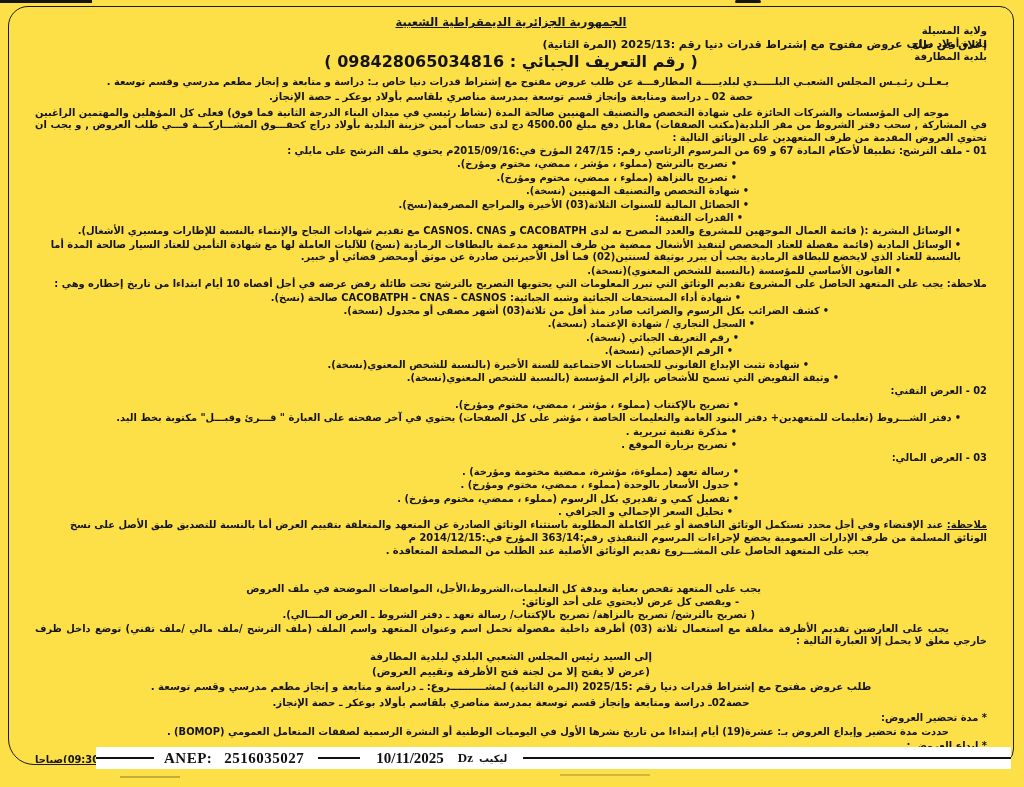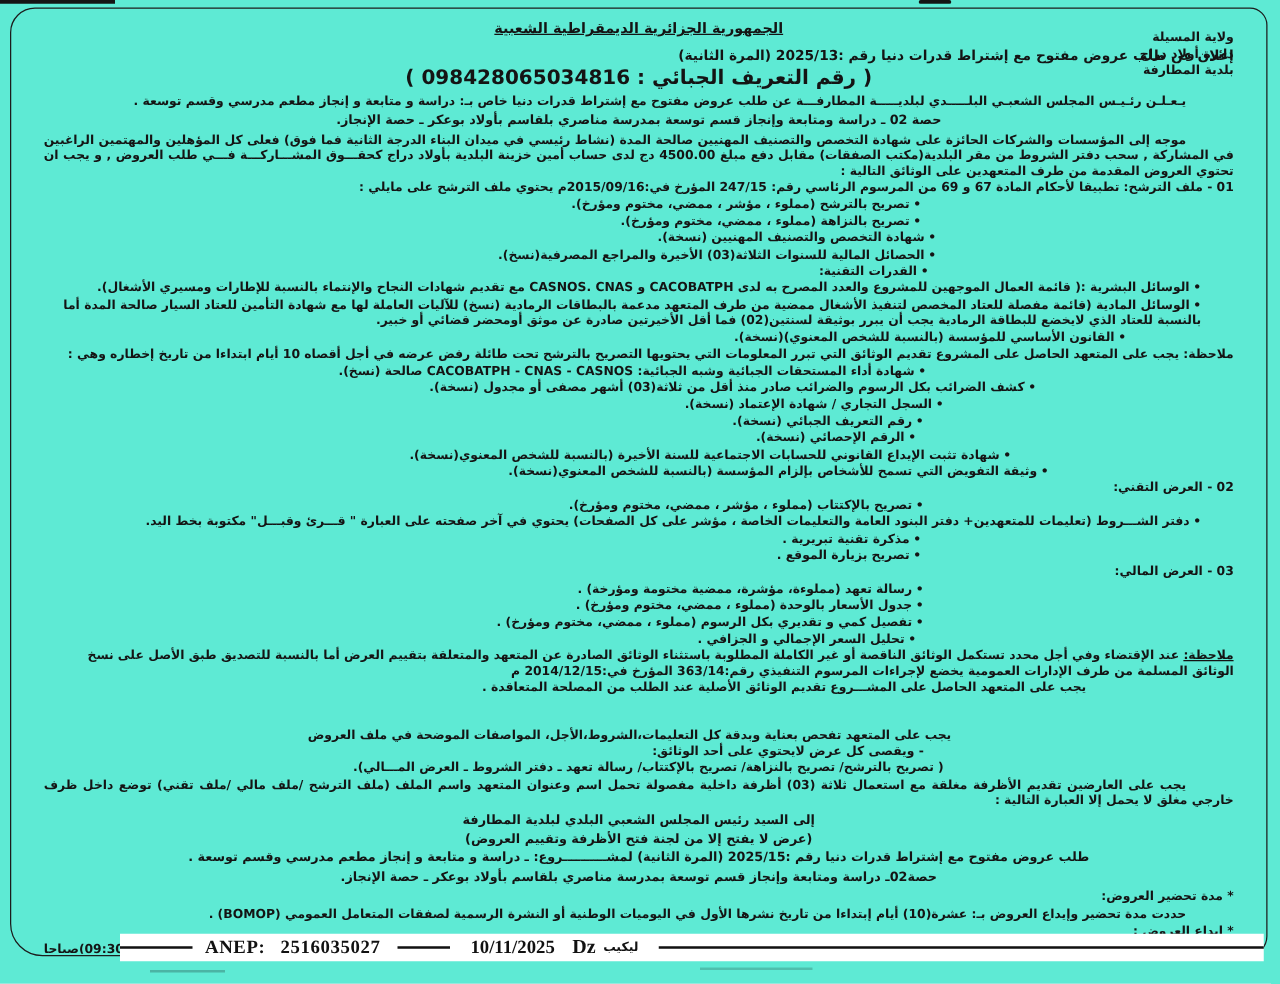--- a/index.html
+++ b/index.html
@@ -1,17 +1,17 @@
 <!DOCTYPE html>
 <html lang="ar"><head>
 <meta charset="utf-8">
 <style>
   html,body{margin:0;padding:0;background:#e9e9e9;}
   .page{
-    position:relative;width:1024px;height:787px;background:#5eead4;
+    position:relative;width:1024px;height:787px;background:#fde047;
     font-family:"DejaVu Sans",sans-serif;color:#141414;overflow:hidden;
   }
   
   .artifact{position:absolute;background:#151515;}
   .a1{left:0;top:0;width:92px;height:3px;}
   .a2{left:735px;top:0;width:26px;height:3px;border-radius:2px;}
   .a3{left:120px;top:776px;width:60px;height:2px;opacity:.25;}
   .a4{left:560px;top:774px;width:90px;height:2px;opacity:.2;}
 
   .frame{
@@ -51,21 +51,21 @@
     background:#ffffff;direction:ltr;display:flex;align-items:center;
     font-family:"Liberation Serif",serif;font-weight:bold;color:#111;
   }
   .rule{border-top:2.2px solid #111;height:0;}
   .r-left{width:58px;}
   .r-mid{width:42px;margin:0 10px;}
   .r-grow{flex:1;margin-left:12px;}
   .anep{font-size:15px;margin:0 8px 0 10px;letter-spacing:.5px;}
   .num{margin:0 4px;}
   .date{font-size:15px;margin:0 6px;}
-  .dz{font-size:16px;margin:0 2px 0 8px;}
+  .dz{font-size:13px;margin:0 2px 0 8px;}
   .paper{font-family:"DejaVu Sans",sans-serif;font-size:10px;font-weight:bold;margin:0 4px;}
 </style>
 </head>
 <body>
 
 <div class="page">
   <div class="artifact a1"></div>
   <div class="artifact a2"></div>
   <div class="artifact a3"></div>
   <div class="artifact a4"></div>
@@ -116,21 +116,21 @@
         <div class="blk plain" style="padding-right: 118px;">يجب على المتعهد الحاصل على المشـــروع تقديم الوثائق الأصلية عند الطلب من المصلحة المتعاقدة .</div>
         <div class="blk plain" style="padding-right: 226px; margin-top: 25px;">يجب على المتعهد تفحص بعناية وبدقة كل التعليمات،الشروط،الأجل، المواصفات الموضحة في ملف العروض</div>
         <div class="blk plain" style="padding-right: 248px;">- ويقصى كل عرض لايحتوي على أحد الوثائق:</div>
         <div class="blk plain" style="padding-right: 232px;">( تصريح بالترشح/ تصريح بالنزاهة/ تصريح بالإكتتاب/ رسالة تعهد ـ دفتر الشروط ـ العرض المـــالي).</div>
         <div class="blk para">يجب على العارضين تقديم الأظرفة مغلقة مع استعمال ثلاثة (03) أظرفة داخلية مفصولة تحمل اسم وعنوان المتعهد واسم الملف (ملف الترشح /ملف مالي /ملف تقني) توضع داخل ظرف خارجي مغلق لا يحمل إلا العبارة التالية :</div>
         <div class="blk center">إلى السيد رئيس المجلس الشعبي البلدي لبلدية المطارفة</div>
         <div class="blk center">(عرض لا يفتح إلا من لجنة فتح الأظرفة وتقييم العروض)</div>
         <div class="blk center">طلب عروض مفتوح مع إشتراط قدرات دنيا رقم :2025/15 (المرة الثانية) لمشــــــــــروع: ـ دراسة و متابعة و إنجاز مطعم مدرسي وقسم توسعة .</div>
         <div class="blk center">حصة02ـ دراسة ومتابعة وإنجاز قسم توسعة بمدرسة مناصري بلقاسم بأولاد بوعكر ـ حصة الإنجاز.</div>
         <div class="blk star">* مدة تحضير العروض:</div>
-        <div class="blk para">حددت مدة تحضير وإيداع العروض بـ: عشرة(10) أيام إبتداءا من تاريخ نشرها الأول في اليوميات الوطنية أو النشرة الرسمية لصفقات المتعامل العمومي (BOMOP) .</div>
+        <div class="blk para">حددت مدة تحضير وإيداع العروض بـ: عشرة(19) أيام إبتداءا من تاريخ نشرها الأول في اليوميات الوطنية أو النشرة الرسمية لصفقات المتعامل العمومي (BOMOP) .</div>
         <div class="blk star">* إيداع العروض :</div>
         <div class="blk para">تودع العروض على مستوى بلدية المطارفة (مكتب الصفقات ) إبتداءا من تاريخ النشر الأول للإعلان في اليوميات الوطنية أو الـ (BOMOP) إلى غايـــــة الساعة التاسعة والنصف (09:30)صباحا من آخر يوم لإيداع العروض وإذا صادف هذا اليوم عطلة أو يوم راحة قانونية فإن مـــــدة تحضير العروض تمدد إلى غاية يوم العمل الموالي في نفس التوقيت طبقا للمادة 66 من المرسوم الرئاسي رقم:247/15 المؤرخ فـــــي:2015/09/16م المتضمن تنظيم الصفقـــــات العمومية وتفويضات المرفق العام.</div>
       </div>
   </div>
 
   <div class="footer">
     <div class="rule r-left"></div>
     <span class="anep">ANEP:</span>
     <span class="anep num">2516035027</span>
     <div class="rule r-mid"></div>

